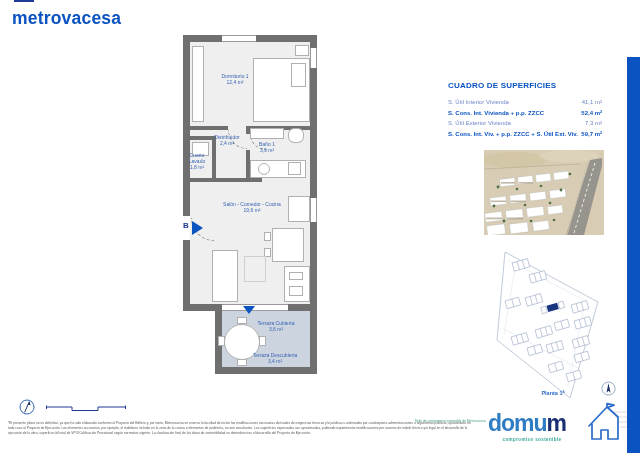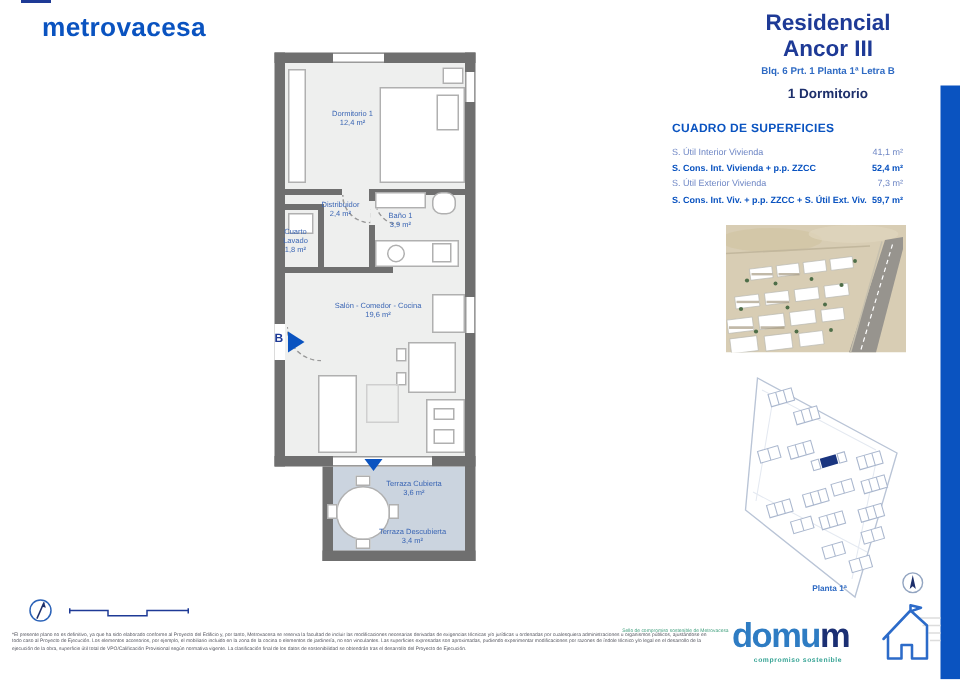--- a/index.html
+++ b/index.html
@@ -2,21 +2,21 @@
 <html><head>
 <meta charset="utf-8">
 <style>
   html,body{margin:0;padding:0;background:#fff;}
   .page{position:relative;width:640px;height:453px;background:#fff;overflow:hidden;
         font-family:"Liberation Sans",sans-serif;}
   .abs{position:absolute;}
 
   
   .brand-mark{left:14px;top:0;width:20px;height:2px;background:#1e3a96;}
-  .brand{left:28px;top:8px;font-size:17.5px;font-weight:700;color:#0a53c0;letter-spacing:.2px;}
+  .brand{left:12px;top:8px;font-size:17.5px;font-weight:700;color:#0a53c0;letter-spacing:.2px;}
   .titleblock{left:467px;top:7px;width:170px;text-align:center;}
   .title1,.title2{font-size:15px;font-weight:700;color:#1e3a96;line-height:17px;}
   .subtitle{font-size:6.5px;font-weight:600;color:#2f6bc4;margin-top:3px;}
   .unittype{font-size:9px;font-weight:700;color:#1d2f6b;margin-top:6px;}
 
   
   .surfaces{left:448px;top:81px;width:154px;}
   .surf-title{font-size:8px;font-weight:700;color:#0a53c0;text-align:left;letter-spacing:.2px;margin-bottom:7px;}
   .srow{display:flex;justify-content:space-between;align-items:baseline;font-size:6px;line-height:10.5px;}
   .srow.light{color:#6f87c5;font-weight:400;}
@@ -58,26 +58,20 @@
   .house{left:582px;top:400px;width:48px;height:48px;}
 </style>
 </head>
 <body>
 
 <div class="page">
 
   <div class="abs brand-mark"></div>
   <div class="abs brand">metrovacesa</div>
 
-  <div class="abs titleblock">
-    <div class="title1">Residencial</div>
-    <div class="title2">Ancor III</div>
-    <div class="subtitle">Blq. 6 Prt. 1 Planta 1ª Letra B</div>
-    <div class="unittype">1 Dormitorio</div>
-  </div>
 
   <div class="abs surfaces">
     <div class="surf-title">CUADRO DE SUPERFICIES</div>
     <div class="srow light">
       <span>S. Útil Interior Vivienda</span>
       <span>41,1 m²</span>
     </div>
     <div class="srow bold">
       <span>S. Cons. Int. Vivienda + p.p. ZZCC</span>
       <span>52,4 m²</span>

